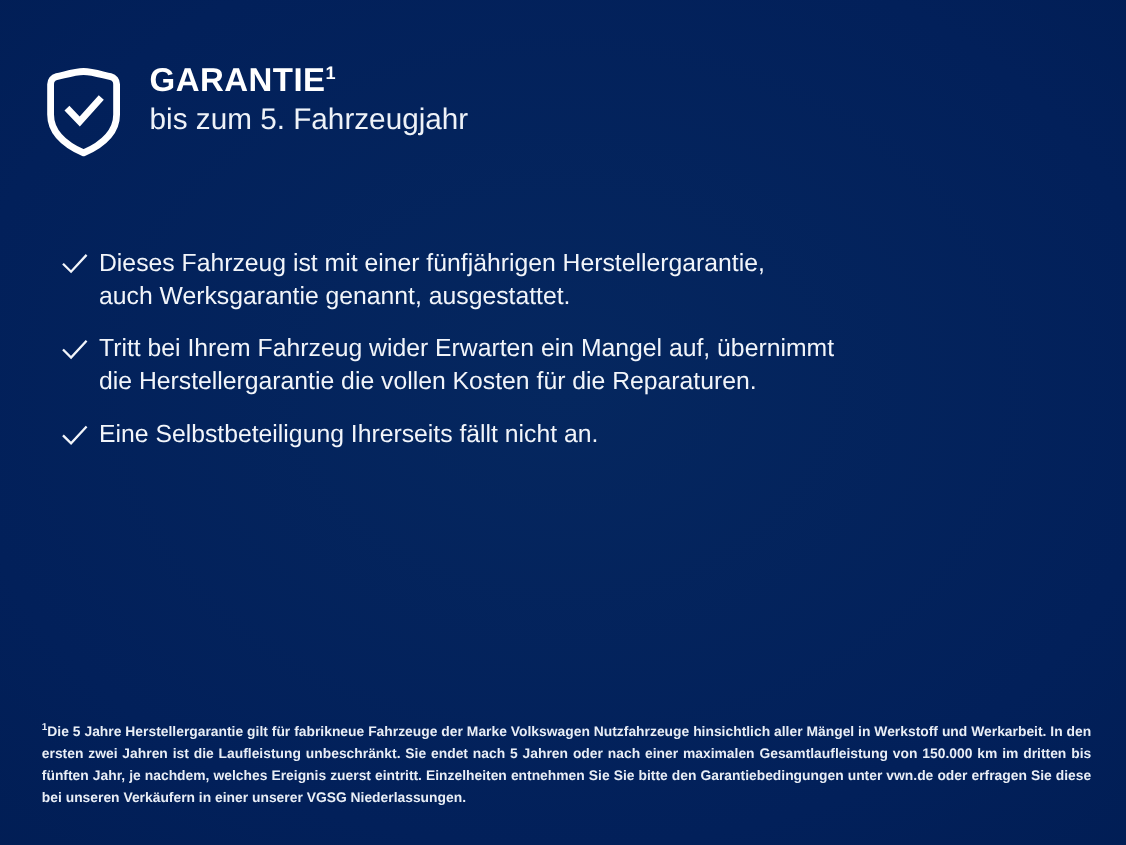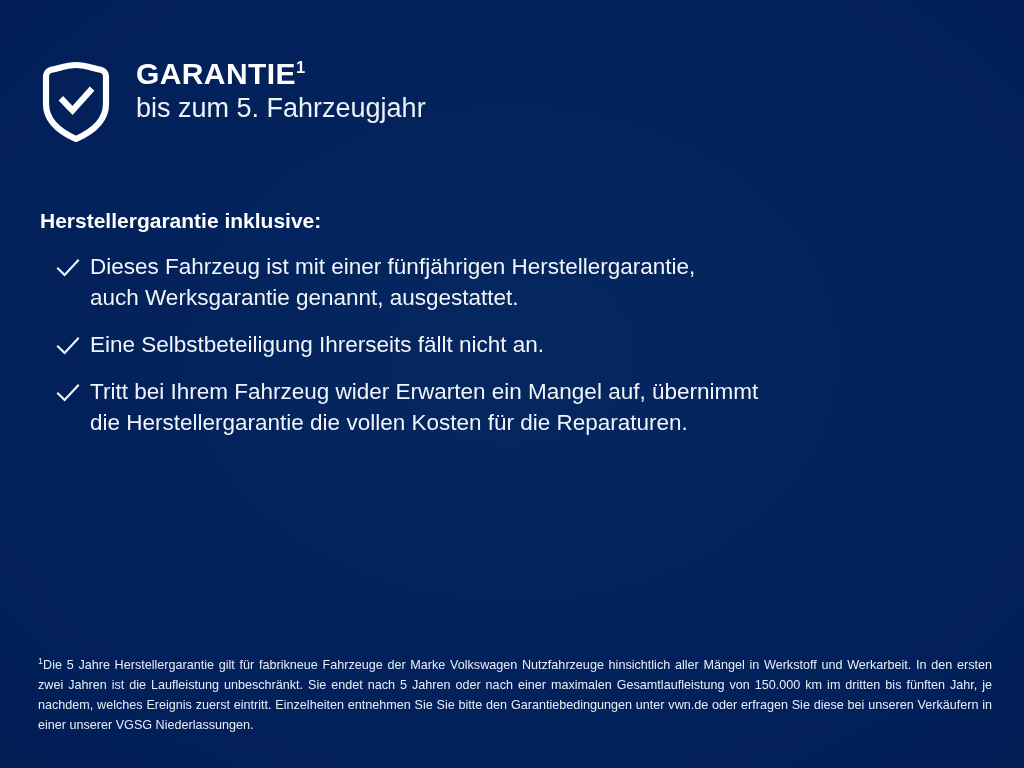--- a/index.html
+++ b/index.html
@@ -125,21 +125,21 @@
   }
 
   
   .footnote {
     position: absolute;
     left: 38px;
     right: 32px;
     top: 655px;
     font-size: 12.6px;
     line-height: 1.60;
-    font-weight: 400;
+    font-weight: 700;
     color: #e9eef6;
     text-align: justify;
     text-justify: inter-word;
   }
   .footnote .fn-sup {
     font-size: 0.72em;
     vertical-align: super;
     line-height: 0;
   }
 </style>
@@ -159,51 +159,50 @@
 
     <div class="header-text">
       <h1 class="title-main"><span>GARANTIE</span><sup class="title-sup">1</sup></h1>
       <div class="title-sub">bis zum 5. Fahrzeugjahr</div>
     </div>
 
   </div>
 
   <div class="body-block">
 
-    <div class="lead">Herstellergarantie inklusive:</div>
 
     <ul class="bullets">
 
       <li class="bullet">
         <span class="check-icon">
           <svg width="24" height="20" viewBox="0 0 24 20" fill="none" aria-hidden="true">
             <path d="M2 10.5 L8.6 17 L22 2.5" stroke="#f2f5fa" stroke-width="2.1" stroke-linecap="square" stroke-linejoin="miter" fill="none"></path>
           </svg>
         </span>
         <span class="bullet-text">Dieses Fahrzeug ist mit einer fünfjährigen Herstellergarantie,
 auch Werksgarantie genannt, ausgestattet.</span>
       </li>
 
       <li class="bullet">
         <span class="check-icon">
           <svg width="24" height="20" viewBox="0 0 24 20" fill="none" aria-hidden="true">
             <path d="M2 10.5 L8.6 17 L22 2.5" stroke="#f2f5fa" stroke-width="2.1" stroke-linecap="square" stroke-linejoin="miter" fill="none"></path>
           </svg>
         </span>
-        <span class="bullet-text">Eine Selbstbeteiligung Ihrerseits fällt nicht an.</span>
+        <span class="bullet-text">Tritt bei Ihrem Fahrzeug wider Erwarten ein Mangel auf, übernimmt
+die Herstellergarantie die vollen Kosten für die Reparaturen.</span>
       </li>
 
       <li class="bullet">
         <span class="check-icon">
           <svg width="24" height="20" viewBox="0 0 24 20" fill="none" aria-hidden="true">
             <path d="M2 10.5 L8.6 17 L22 2.5" stroke="#f2f5fa" stroke-width="2.1" stroke-linecap="square" stroke-linejoin="miter" fill="none"></path>
           </svg>
         </span>
-        <span class="bullet-text">Tritt bei Ihrem Fahrzeug wider Erwarten ein Mangel auf, übernimmt
-die Herstellergarantie die vollen Kosten für die Reparaturen.</span>
+        <span class="bullet-text">Eine Selbstbeteiligung Ihrerseits fällt nicht an.</span>
       </li>
 
 
     </ul>
   </div>
 
   <div class="footnote"><sup class="fn-sup">1</sup><span>Die 5 Jahre Herstellergarantie gilt für fabrikneue Fahrzeuge der Marke Volkswagen Nutzfahrzeuge hinsichtlich aller Mängel in Werkstoff und Werkarbeit. In den ersten zwei Jahren ist die Laufleistung unbeschränkt. Sie endet nach 5 Jahren oder nach einer maximalen Gesamtlaufleistung von 150.000 km im dritten bis fünften Jahr, je nachdem, welches Ereignis zuerst eintritt. Einzelheiten entnehmen Sie Sie bitte den Garantiebedingungen unter vwn.de oder erfragen Sie diese bei unseren Verkäufern in einer unserer VGSG Niederlassungen.</span></div>
 
 </div>
 

